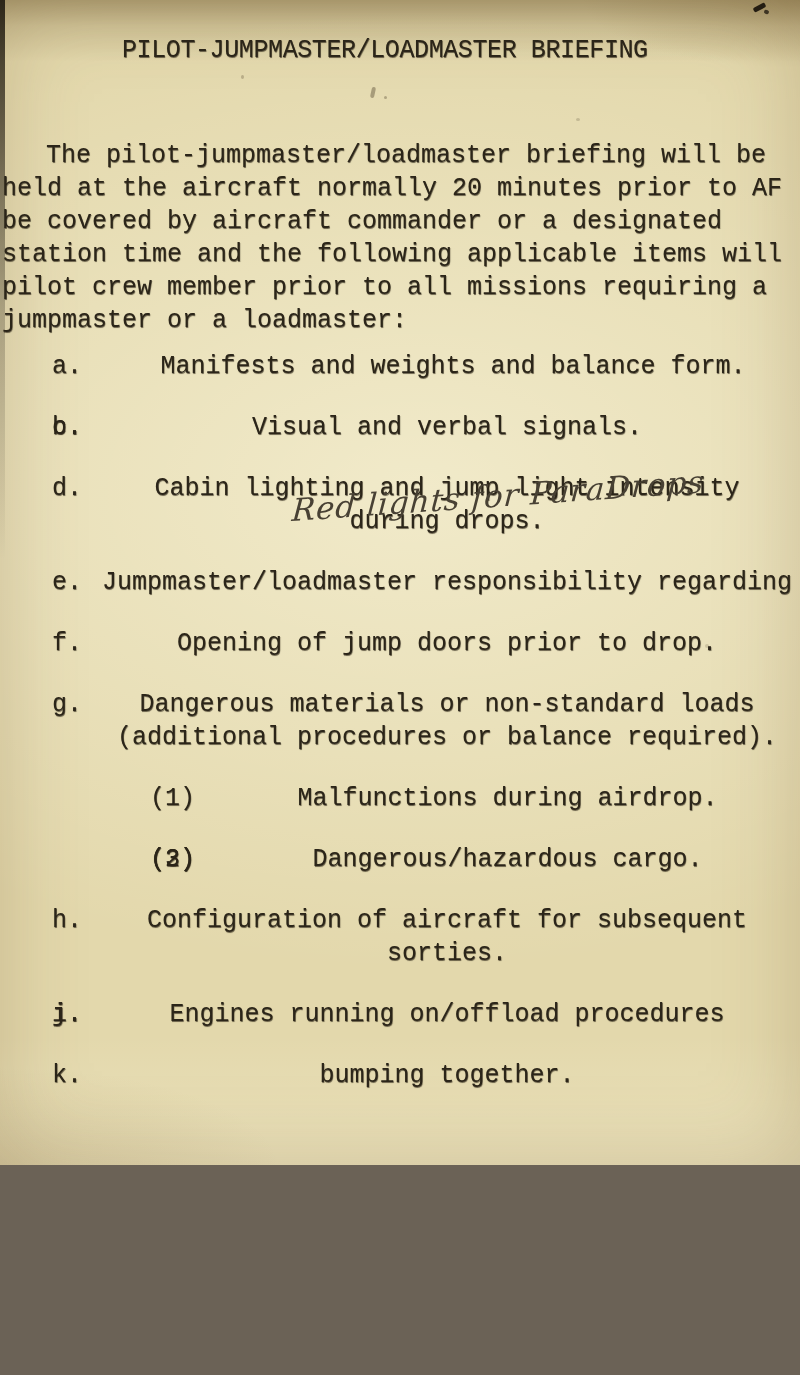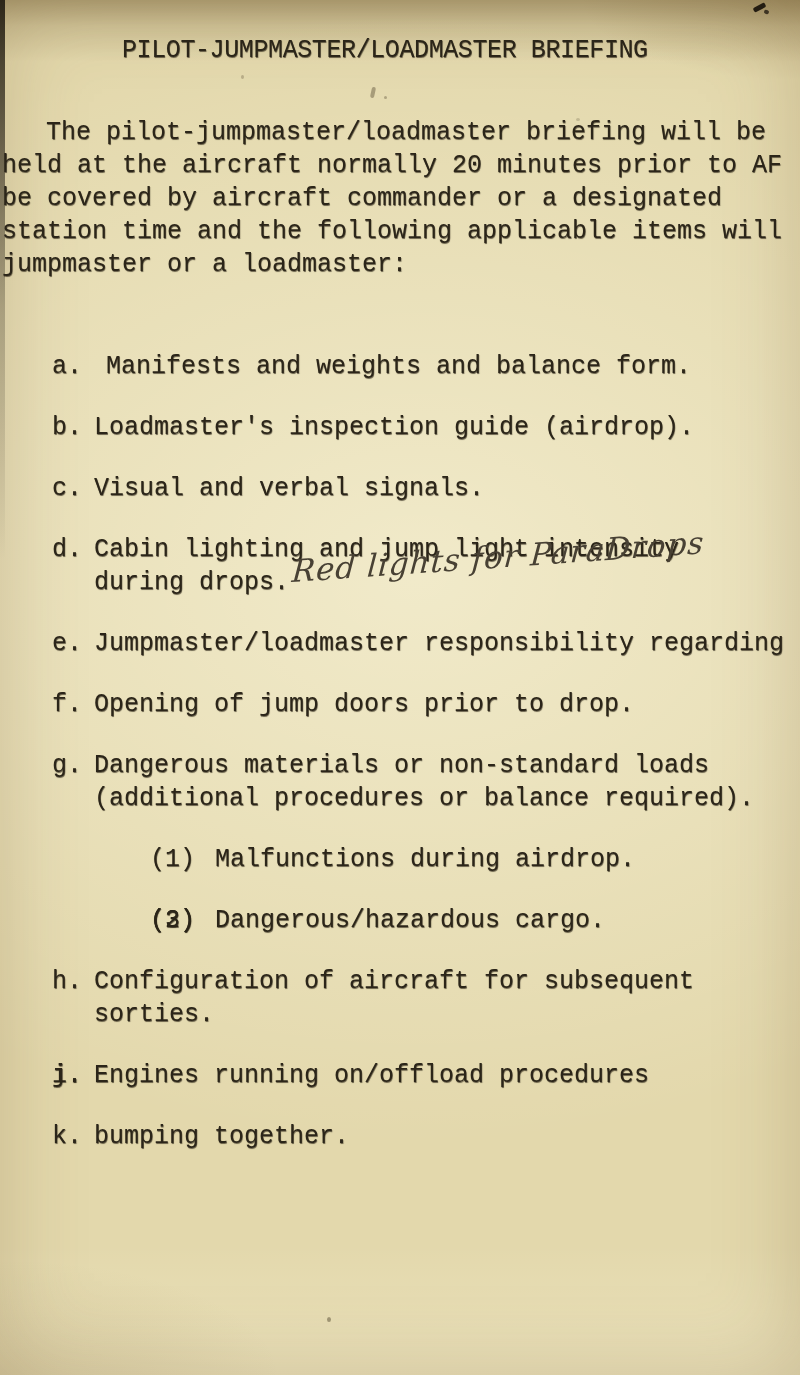--- a/index.html
+++ b/index.html
@@ -1,47 +1,47 @@
 <!DOCTYPE html>
 <html><head>
 <meta charset="utf-8">
 <style>
   html,body{margin:0;padding:0;background:#6b6256;}
   .page{
     position:relative;
-    width:800px;height:1375px;
+    width:800px;height:1165px;
     margin:0;
     overflow:hidden;
     font-family:"Liberation Mono","DejaVu Sans Mono",monospace;
     color:#2b2519;
     background:
       radial-gradient(130% 55% at 52% 42%, rgba(255,252,231,.50), rgba(255,252,231,0) 75%),
       linear-gradient(180deg, rgba(104,82,40,.42), rgba(104,82,40,.16) 26px, rgba(104,82,40,0) 62px),
       radial-gradient(42% 9% at 100% 0%, rgba(120,95,50,.28), transparent 65%),
       radial-gradient(50% 12% at 0% 100%, rgba(130,105,55,.16), transparent 70%),
       linear-gradient(0deg, rgba(255,250,226,.28), rgba(255,250,226,0) 130px),
       #e3d8ac;
     box-shadow: inset 0 0 85px rgba(114,90,45,.26);
   }
   .ink{ text-shadow: 0.5px 0.6px 0.7px rgba(43,35,22,.65); }
   .title{
     position:absolute; left:122px; top:36px;
     font-size:25px; font-weight:normal; letter-spacing:-0.4px;
     white-space:nowrap; margin:0;
   }
-  .intro{ position:absolute; left:2px; top:116px; font-size:25px; line-height:33px; }
+  .intro{ position:absolute; left:2px; top:139px; font-size:25px; line-height:33px; }
   .intro .ln{ white-space:nowrap; }
   .intro .ln:first-child{ text-indent:44px; }
   .items{ position:absolute; left:0; top:350px; width:800px; font-size:25px; }
   .item{ position:relative; padding-left:94px; line-height:33px; margin-bottom:28px; }
   .item .lbl{ position:absolute; left:52px; top:0; }
   .item.wide{ padding-left:106px; }
   .item.sub{ padding-left:215px; }
   .item.sub .lbl{ left:150px; }
-  .item .ln{ white-space:nowrap; }
+  .item .ln{ white-space:nowrap;text-align:center; }
   .hand{
     position:absolute; left:292px; top:22px;
     font-family:"DejaVu Serif","Liberation Serif",serif;
     font-style:italic; font-size:31px; letter-spacing:1px;
     color:#484134; text-shadow:none; white-space:nowrap;
     transform:rotate(-4deg) skewX(-8deg);
     transform-origin:left center;
   }
   .edge-left{
     position:absolute; left:0; top:0; width:5px; height:560px;
@@ -66,31 +66,31 @@
   <div class="speck" style="left:705px; top:644px; width:4px; height:4px; opacity:.18;"></div>
   <div class="speck" style="left:327px; top:1317px; width:4px; height:5px; opacity:.45;"></div>
 
   <h1 class="title ink">PILOT-JUMPMASTER/LOADMASTER BRIEFING</h1>
 
   <div class="intro ink" id="intro">
       <div class="ln">The pilot-jumpmaster/loadmaster briefing will be</div>
       <div class="ln">held at the aircraft normally 20 minutes prior to AF</div>
       <div class="ln">be covered by aircraft commander or a designated</div>
       <div class="ln">station time and the following applicable items will</div>
+      <div class="ln">pilot crew member prior to all missions requiring a</div>
       <div class="ln">jumpmaster or a loadmaster:</div>
     </div>
 
   <div class="items ink" id="items">
       <div class="item wide">
         <span class="lbl">a.</span>
         <div class="ln">Manifests and weights and balance form.</div>
       </div>
       <div class="item">
         <span class="lbl">b.</span>
-        <div class="ln">Loadmaster's inspection guide (airdrop).</div>
       </div>
       <div class="item">
         <span class="lbl">c.</span>
         <div class="ln">Visual and verbal signals.</div>
       </div>
       <div class="item">
         <span class="lbl">d.</span>
         <div class="ln">Cabin lighting and jump light intensity</div>
         <div class="ln">during drops.</div>
         <span class="hand">Red lights for ParaDrops</span>

